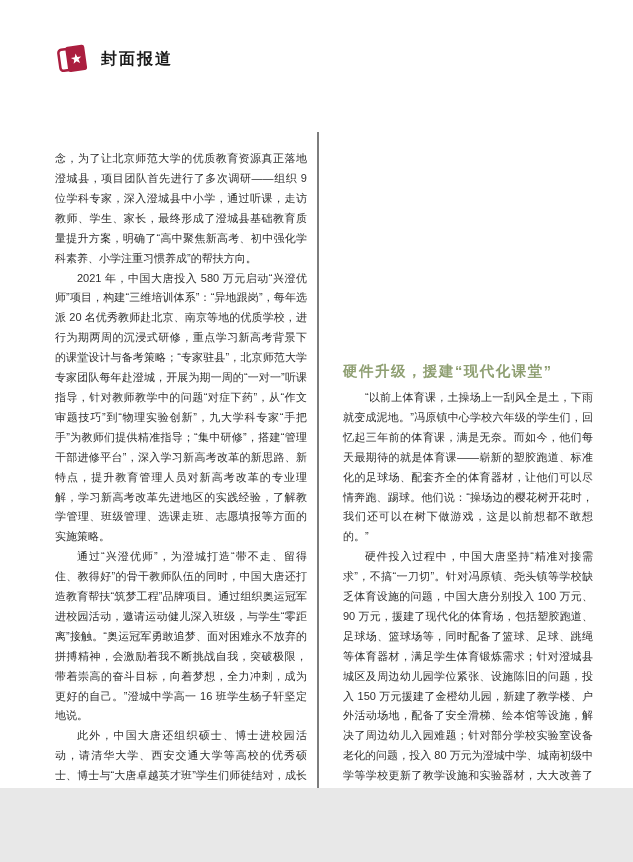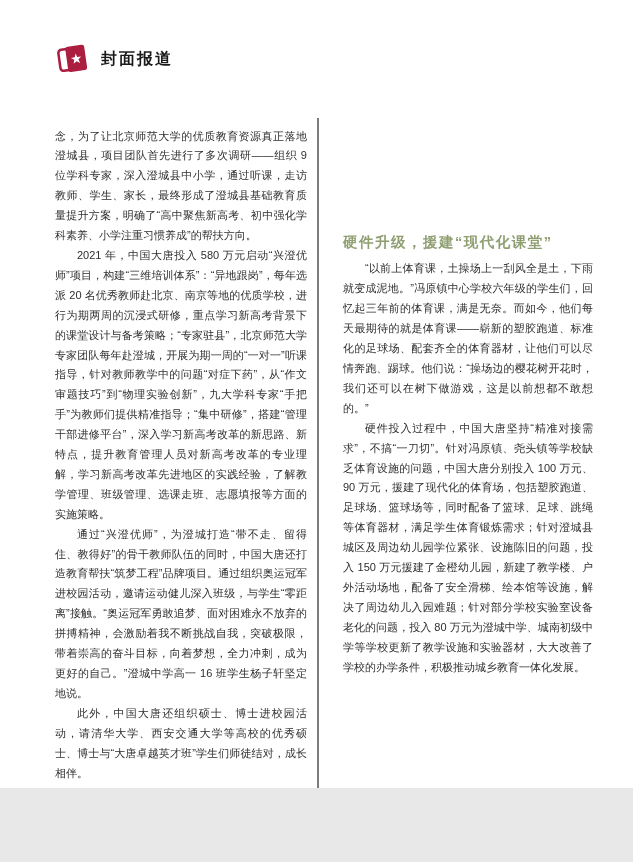--- a/index.html
+++ b/index.html
@@ -29,24 +29,24 @@
     font-size: 16px;
     font-weight: bold;
     color: #1a1a1a;
     letter-spacing: 2px;
   }
 
   
   .columns {
     position: absolute;
     left: 55px;
-    top: 118px;
+    top: 132px;
     width: 542px;
     display: flex;
-    align-items: center;
+    align-items: flex-end;
   }
   .col { font-size: 11px; line-height: 19.9px; text-align: justify; }
   .col-left  { width: 252px; }
   .col-right { width: 250px; margin-left: 24px; }
   .divider {
     width: 2px;
     height: 674px;
     margin-left: 10px;
     background: var(--divider-gray, #7d7d7d);
     flex: none;

